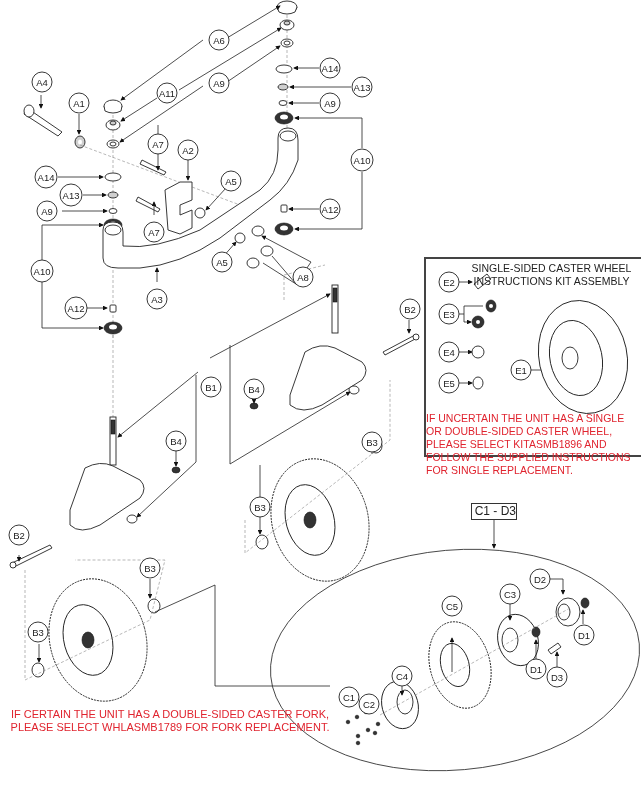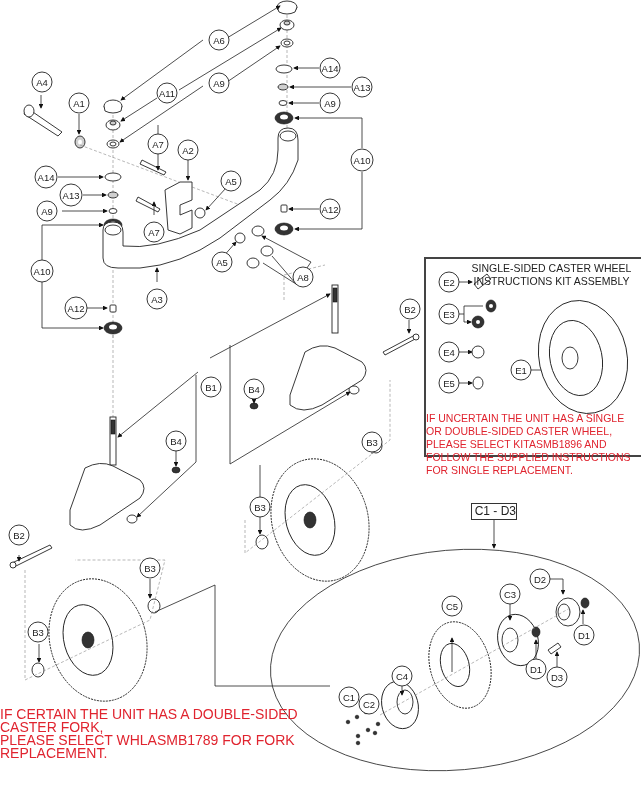--- a/index.html
+++ b/index.html
@@ -8,21 +8,21 @@
   .callout circle { fill:#fff; stroke:#222; stroke-width:0.9; }
   .callout text { font-family:"Liberation Sans", sans-serif; font-size:9.5px; fill:#222; text-anchor:middle; dominant-baseline:central; }
   .lead { stroke:#222; stroke-width:0.8; fill:none; }
   .dash { stroke:#888; stroke-width:0.6; stroke-dasharray:3 2; fill:none; }
   .part { stroke:#222; stroke-width:0.9; fill:#fff; }
   .partd { stroke:#222; stroke-width:0.9; fill:#cfcfcf; }
   .dark { fill:#333; stroke:#111; stroke-width:0.6; }
   .kitbox { position:absolute; left:424px; top:257px; width:255px; height:200px; border:2px solid #444; box-sizing:border-box; background:transparent; }
   .kit-title { position:absolute; left:0; right:0; top:3px; text-align:center; font-size:10.5px; line-height:13px; color:#222; }
   .kit-note { position:absolute; left:0; right:0; top:153px; text-align:left; font-size:10.5px; line-height:13px; color:#e0242f; }
-  .bottom-note { position:absolute; left:0; top:708px; width:340px; font-size:14px; line-height:13px; color:#e0242f; }
+  .bottom-note { position:absolute; left:0; top:708px; width:340px; text-align:center; font-size:11px; line-height:13px; color:#e0242f; }
   .range-box { position:absolute; left:471px; top:503px; width:46px; height:17px; border:1px solid #333; box-sizing:border-box; font-size:12px; line-height:15px; text-align:right; color:#222; background:#fff; }
 </style>
 </head>
 <body>
 
 <svg id="diagram" viewBox="0 0 641 790" xmlns="http://www.w3.org/2000/svg">
   <defs>
     <marker id="arr" markerWidth="6" markerHeight="6" refX="5" refY="3" orient="auto">
       <path d="M0,0 L6,3 L0,6 z" fill="#111"></path>
     </marker>

